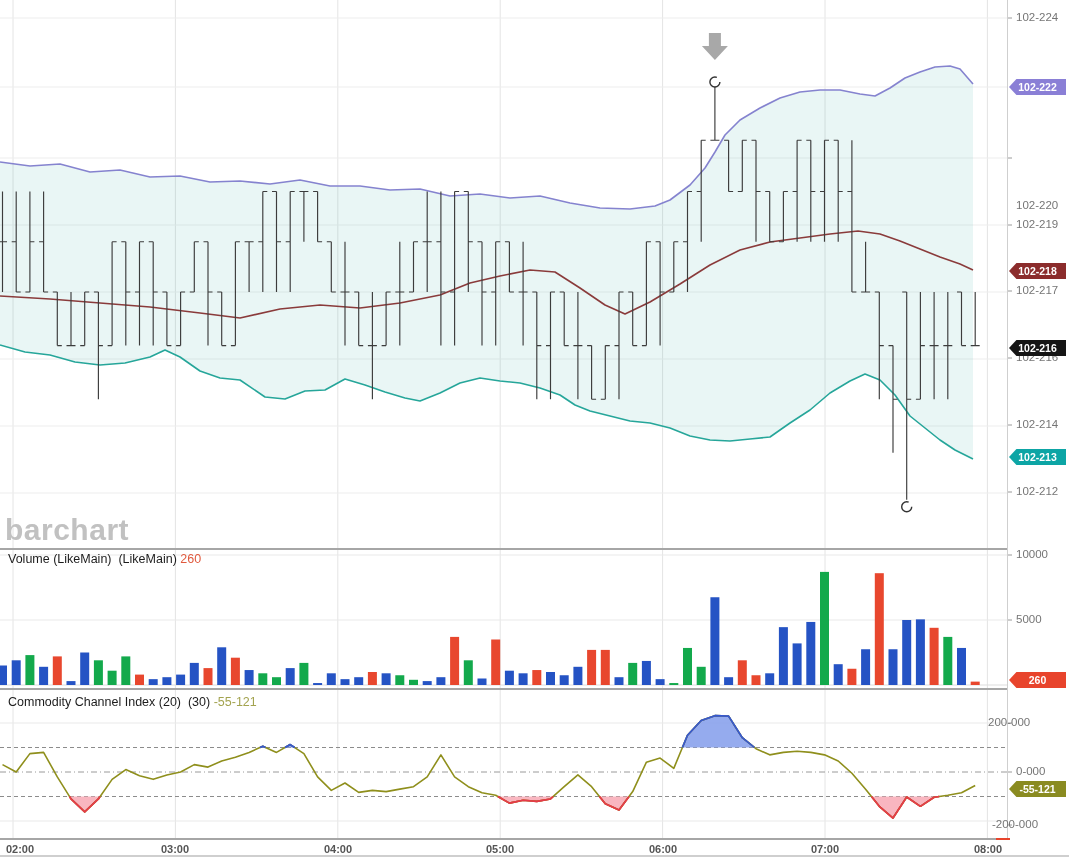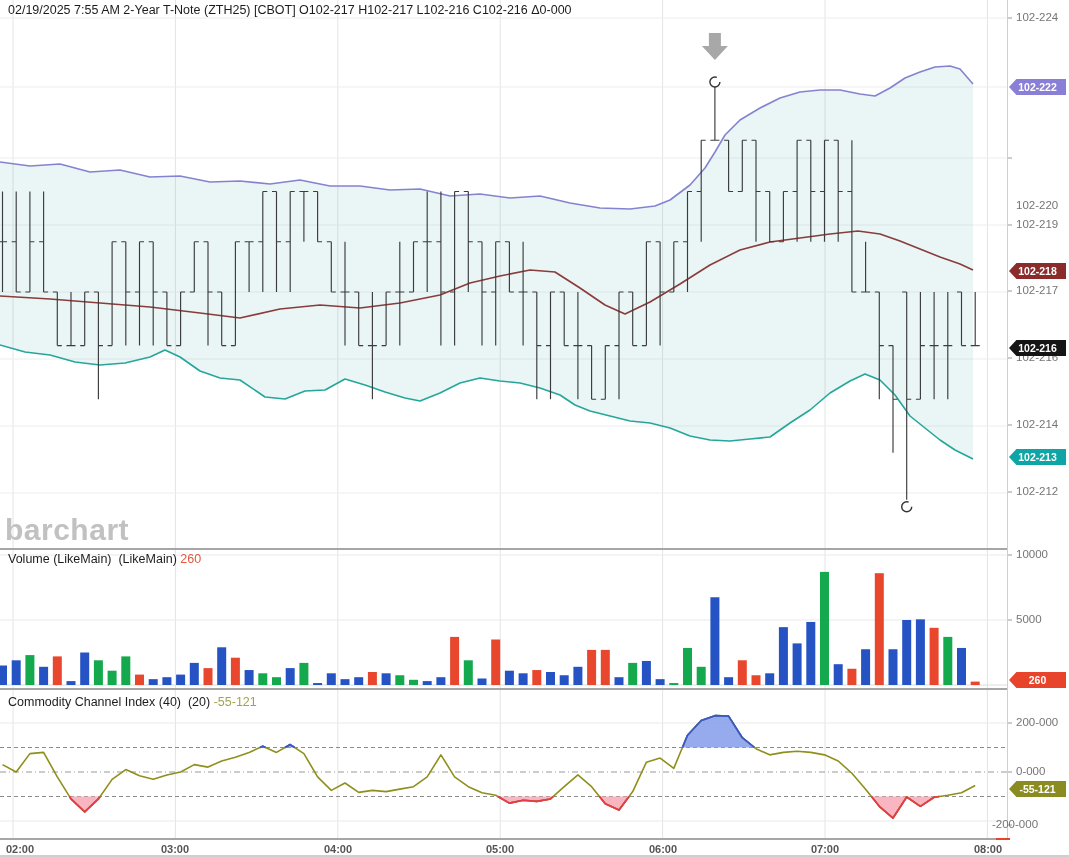--- a/index.html
+++ b/index.html
@@ -174,45 +174,44 @@
       <line x1="1007" y1="358" x2="1012" y2="358" stroke="#9a9a9a" stroke-width="1"></line>
       <line x1="1007" y1="425" x2="1012" y2="425" stroke="#9a9a9a" stroke-width="1"></line>
       <line x1="1007" y1="492" x2="1012" y2="492" stroke="#9a9a9a" stroke-width="1"></line>
       <line x1="1007" y1="555" x2="1012" y2="555" stroke="#9a9a9a" stroke-width="1"></line>
       <line x1="1007" y1="620" x2="1012" y2="620" stroke="#9a9a9a" stroke-width="1"></line>
       <line x1="1007" y1="723" x2="1012" y2="723" stroke="#9a9a9a" stroke-width="1"></line>
       <line x1="1007" y1="772" x2="1012" y2="772" stroke="#9a9a9a" stroke-width="1"></line>
       <line x1="1007" y1="825" x2="1012" y2="825" stroke="#9a9a9a" stroke-width="1"></line>
     </svg>
 
-  <div id="hdr1" class="hdr">02/19/2025 7:55 AM 2-Year T-Note (ZTH25) [CBOT] O102-217 H102-217 L102-216 C102-216 Δ0-000</div>
 
   <div id="watermark">barchart</div>
 
   <div id="vtitle" class="hdr"><span>Volume (LikeMain)  (LikeMain) </span><span id="vval" style="color: rgb(224, 90, 62);">260</span></div>
 
-  <div id="ctitle" class="hdr"><span>Commodity Channel Index (40)  (20) </span><span id="cval" style="color: rgb(163, 163, 79);">-55-121</span></div>
+  <div id="ctitle" class="hdr"><span>Commodity Channel Index (20)  (30) </span><span id="cval" style="color: rgb(163, 163, 79);">-55-121</span></div>
 
   <div class="sep" style="top:548px"></div>
   <div class="sep" style="top:688px"></div>
   <div class="sep" style="top:838px;background:#a6a6a6"></div>
   <div id="axis-sep"></div>
   <div id="now-tick"></div>
   <div id="bottom-edge"></div>
   <div id="labels">
       <div class="axis-label" style="left: 1016px; top: 11px;">102-224</div>
       <div class="axis-label" style="left: 1016px; top: 151px; margin-top: 48px;">102-220</div>
       <div class="axis-label" style="left: 1016px; top: 218px;">102-219</div>
       <div class="axis-label" style="left: 1016px; top: 284px;">102-217</div>
       <div class="axis-label" style="left: 1016px; top: 351px;">102-216</div>
       <div class="axis-label" style="left: 1016px; top: 418px;">102-214</div>
       <div class="axis-label" style="left: 1016px; top: 485px;">102-212</div>
       <div class="axis-label" style="left: 1016px; top: 548px; text-align: right;">10000</div>
       <div class="axis-label" style="left: 1016px; top: 613px;">5000</div>
-      <div class="axis-label" style="left: 1016px; top: 716px;">200-000</div>
+      <div class="axis-label" style="left: 988px; top: 716px;">200-000</div>
       <div class="axis-label" style="left: 1016px; top: 765px;">0-000</div>
       <div class="axis-label" style="left: 992px; top: 818px;">-200-000</div>
       <div class="badge" style="top: 79px; background: rgb(138, 127, 214);">102-222</div>
       <div class="badge" style="top: 263px; background: rgb(139, 44, 44);">102-218</div>
       <div class="badge" style="top: 340px; background: rgb(21, 21, 21);">102-216</div>
       <div class="badge" style="top: 449px; background: rgb(13, 165, 165);">102-213</div>
       <div class="badge" style="top: 672px; background: rgb(232, 68, 44);">260</div>
       <div class="badge" style="top: 781px; background: rgb(138, 139, 33);">-55-121</div>
       <div class="time-label" style="left: 20px;">02:00</div>
       <div class="time-label" style="left: 175px;">03:00</div>

